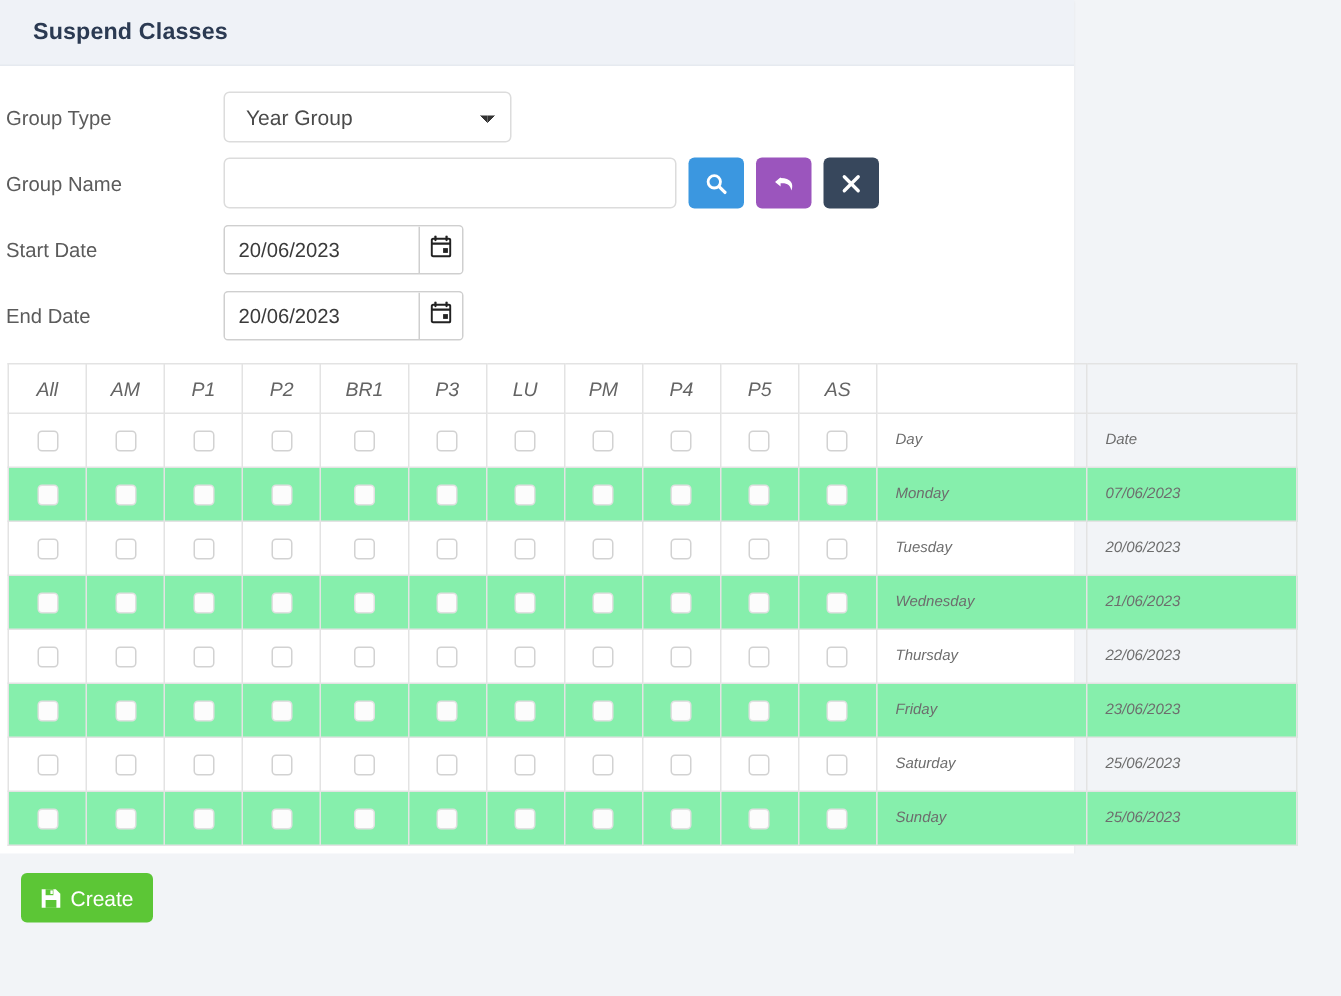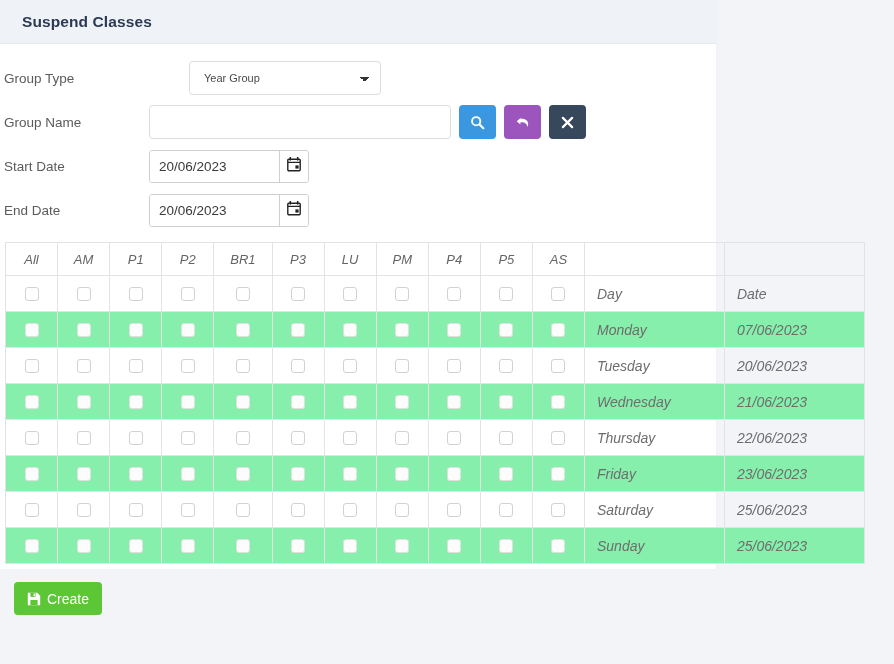--- a/index.html
+++ b/index.html
@@ -58,39 +58,38 @@
     flex: 0 0 145px;
     font-size: 13.5px;
     color: #5b5b5b;
     padding-left: 0px;
   }
   .ctrl-wrap { display: flex; align-items: center; }
 
   select.gt-select {
     width: 192px;
     height: 34px;
-    font-size: 11px;
+    font-size: 14px;
     color: #4a4a4a;
     padding: 0 26px 0 14px;
     border: 1px solid #dcdcdc;
     border-radius: 4px;
     background-color: #fff;
     background-image:
       linear-gradient(45deg, transparent 50%, #333 50%),
       linear-gradient(135deg, #333 50%, transparent 50%);
     background-position:
       calc(100% - 15px) 15px,
       calc(100% - 10px) 15px;
     background-size: 5px 5px, 5px 5px;
     background-repeat: no-repeat;
     -webkit-appearance: none;
     -moz-appearance: none;
     appearance: none;
     outline: none;
-    margin-left: 40px;
   }
 
   input.gn-input {
     width: 302px;
     height: 34px;
     font-size: 13.5px;
     color: #444;
     padding: 0 10px;
     border: 1px solid #dcdcdc;
     border-radius: 4px;
@@ -163,21 +162,21 @@
     font-weight: normal;
     color: #6d6d6d;
     padding: 0;
   }
   table.grid th { height: 33px; color: #646464; }
   table.grid tr.striped td { background: #86efac; }
   table.grid td.txt {
     text-align: left;
     padding-left: 12px;
     color: #6d6d6d;
-    font-size: 14px;
+    font-size: 10px;
   }
   .cb {
     width: 14px; height: 14px;
     border: 1px solid #d2d2d2;
     border-radius: 3px;
     background: #fff;
     display: inline-block;
     vertical-align: middle;
     cursor: pointer;
   }

